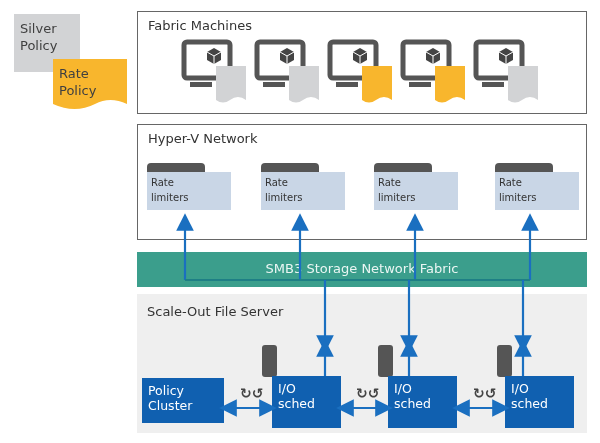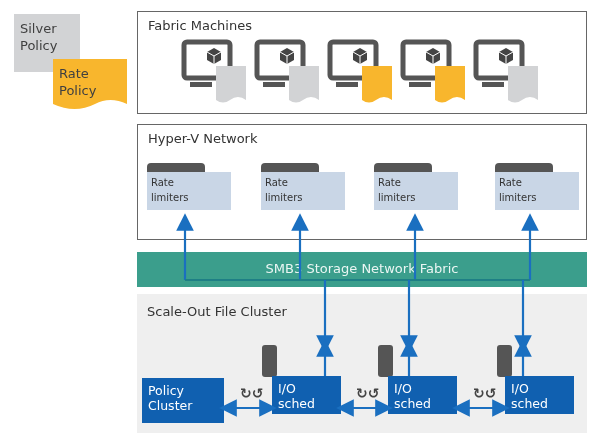--- a/index.html
+++ b/index.html
@@ -10,21 +10,21 @@
   .vm-box { left: 137px; top: 11px; width: 450px; height: 103px; border: 1px solid #666; background: #fff; }
   .hv-box { left: 137px; top: 124px; width: 450px; height: 116px; border: 1px solid #666; background: #fff; }
   .sofs-box { left: 137px; top: 294px; width: 450px; height: 139px; background: #efefef; }
   .sec-title { position: absolute; left: 10px; top: 6px; font-size: 13px; color: #333; }
   .fabric { left: 137px; top: 252px; width: 450px; height: 35px; background: #3b9e8c; color: #eaf6f3; font-size: 13px; text-align: center; line-height: 33px; }
   .vm { position: absolute; top: 38px; width: 70px; height: 66px; }
   .rl-server { position: absolute; width: 58px; height: 16px; background: #555; border-radius: 4px; top: 163px; }
   .rl-box { position: absolute; width: 84px; height: 38px; background: #c9d6e6; top: 172px; font-size: 10px; line-height: 15px; padding: 3px 4px; box-sizing: border-box; color: #333; }
   .blue-box { position: absolute; background: #1060b0; color: #fff; font-size: 12.5px; line-height: 15px; padding: 5px 6px; box-sizing: border-box; }
   .pm { left: 142px; top: 378px; width: 82px; height: 45px; }
-  .io { top: 376px; width: 69px; height: 38px; }
+  .io { top: 376px; width: 69px; height: 52px; }
   .tower { position: absolute; width: 15px; height: 32px; background: #555; border-radius: 3px; top: 345px; }
   .sync { position: absolute; font-size: 14px; color: #444; font-weight: bold; top: 385px; }
   svg.overlay { position: absolute; left: 0; top: 0; pointer-events: none; }
 </style>
 </head>
 <body>
 
 <div class="policy silver">
   <div>Silver</div>
   <div>Policy</div>
@@ -100,21 +100,21 @@
 <div class="rl-box" style="left:495px">
   <div>Rate</div>
   <div>limiters</div>
 </div>
 
 <div class="section fabric">
   <span>SMB3 Storage Network Fabric</span>
 </div>
 
 <div class="section sofs-box">
-  <div class="sec-title" style="top:10px">Scale-Out File Cluster</div>
+  <div class="sec-title" style="top:10px">Scale-Out File Server</div>
 </div>
 <div class="tower" style="left:262px"></div>
 <div class="tower" style="left:378px"></div>
 <div class="tower" style="left:497px"></div>
 
 <div class="blue-box pm">
   <div>Policy</div>
   <div>Cluster</div>
 </div>
 <div class="blue-box io" style="left:272px">

